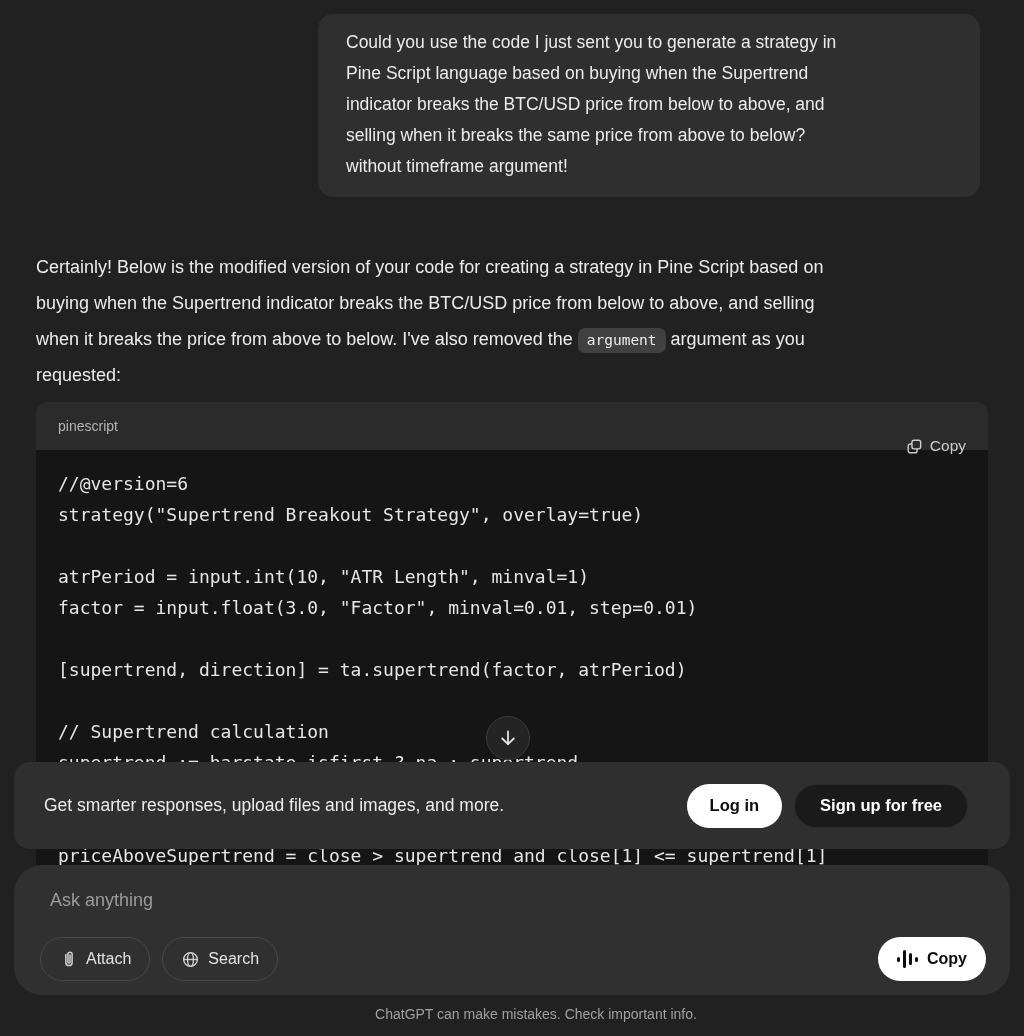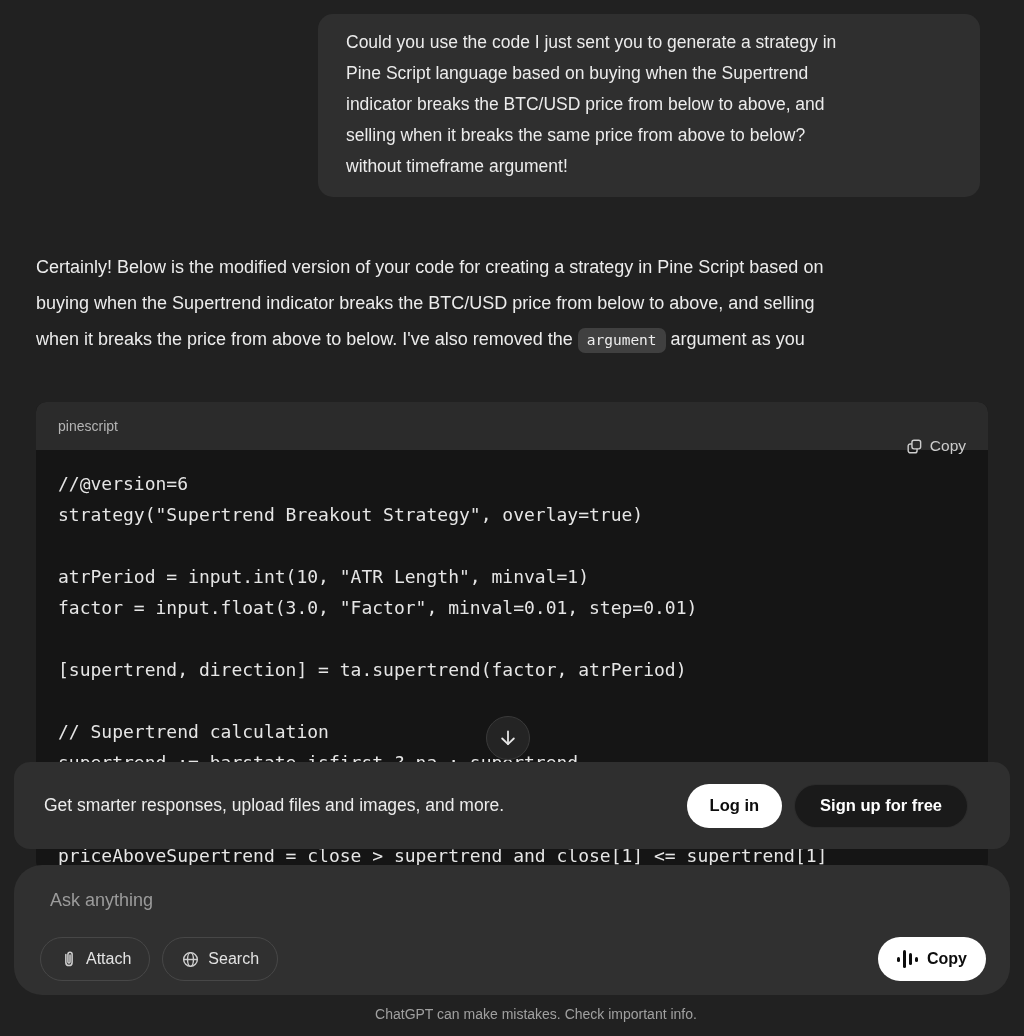--- a/index.html
+++ b/index.html
@@ -72,20 +72,21 @@
   <div class="bubble">Could you use the code I just sent you to generate a strategy in
 Pine Script language based on buying when the Supertrend
 indicator breaks the BTC/USD price from below to above, and
 selling when it breaks the same price from above to below?
 without timeframe argument!</div>
 
   <div class="assistant">
     <div>Certainly! Below is the modified version of your code for creating a strategy in Pine Script based on</div>
     <div>buying when the Supertrend indicator breaks the BTC/USD price from below to above, and selling</div>
     <div><span>when it breaks the price from above to below. I've also removed the </span><span class="inline-code">argument</span><span> argument as you</span></div>
+    <div>requested:</div>
   </div>
 
   <div class="codeblock">
     <div class="code-header">
       <span class="code-lang">pinescript</span>
       <button class="copy-btn">
         <span class="icon">
           <svg width="17" height="17" viewBox="0 0 18 18" fill="none" stroke="#cdcdcd" stroke-width="1.5">
             <rect x="6.3" y="2.3" width="9.2" height="9.2" rx="2.2"></rect>
             <path d="M11.7 11.5v1.9a2.3 2.3 0 0 1-2.3 2.3H4.6a2.3 2.3 0 0 1-2.3-2.3V8.6a2.3 2.3 0 0 1 2.3-2.3h1.7"></path>

